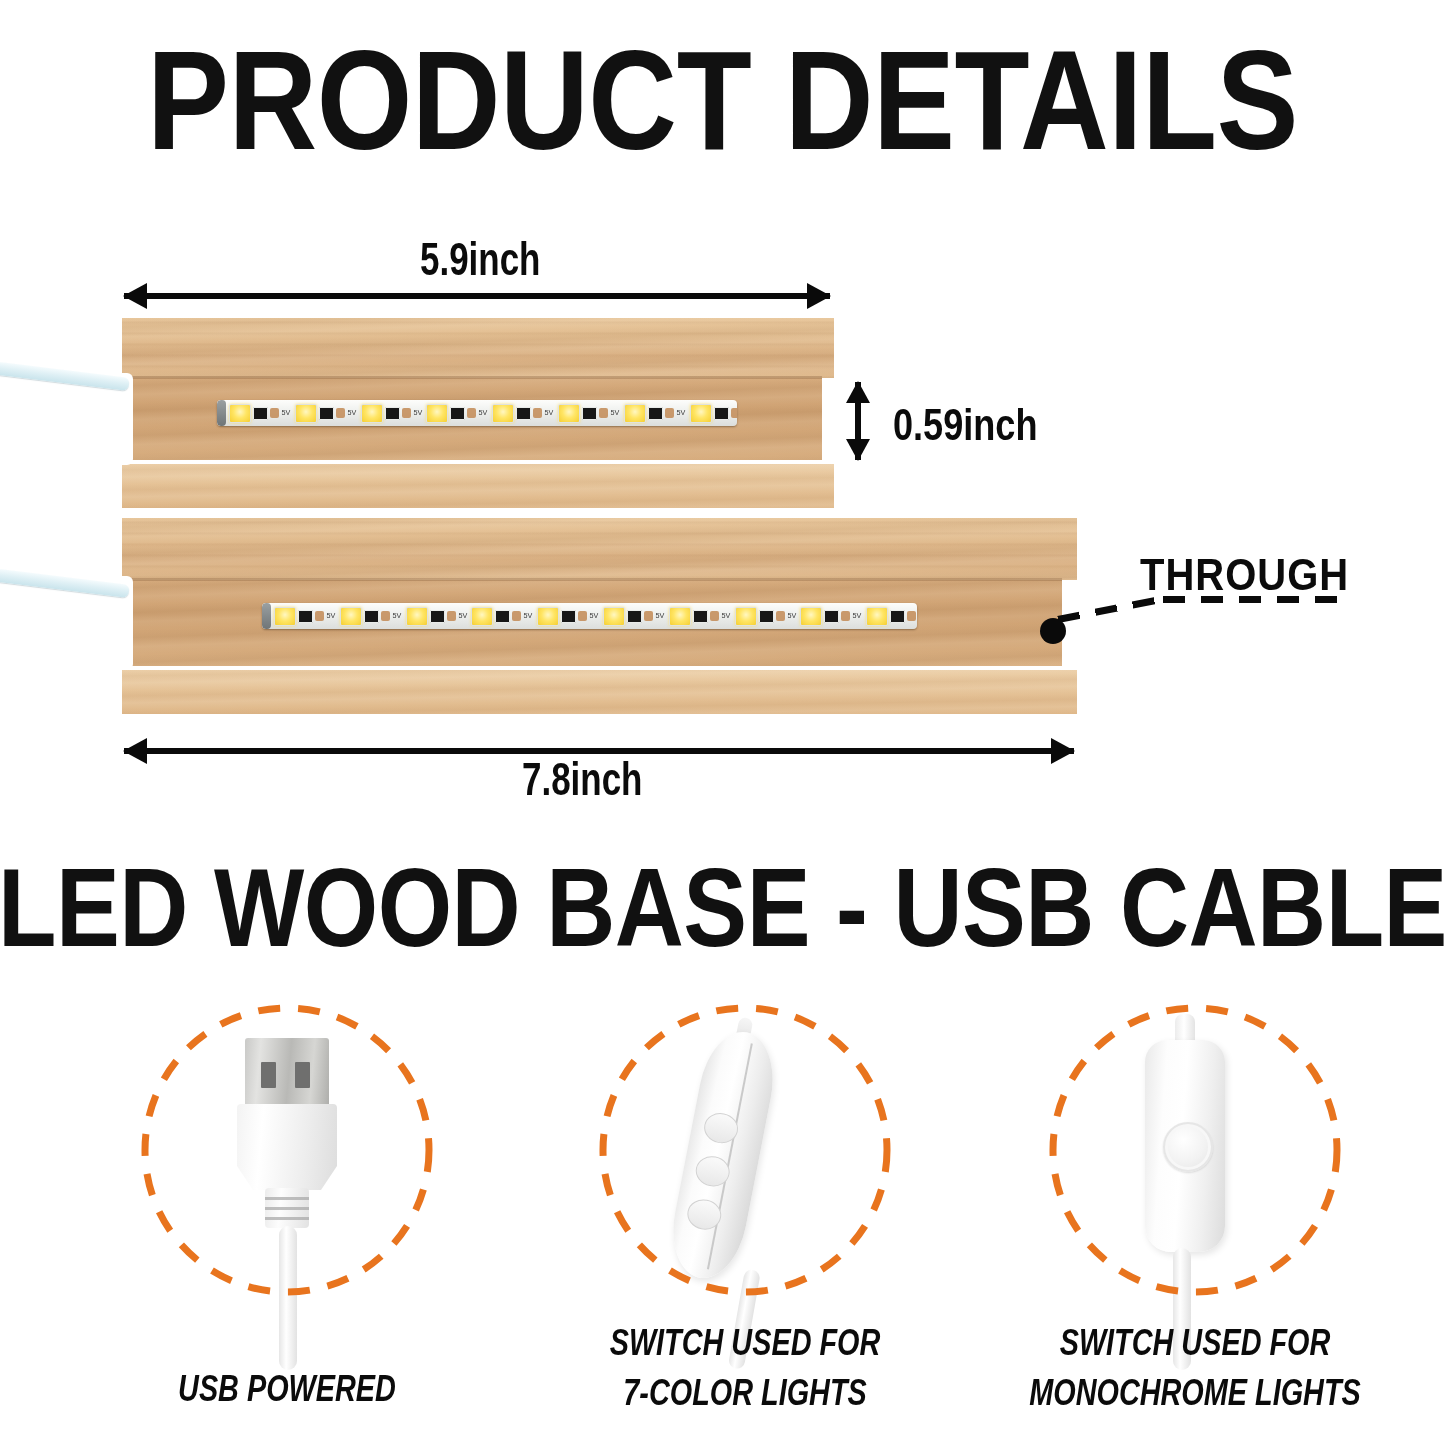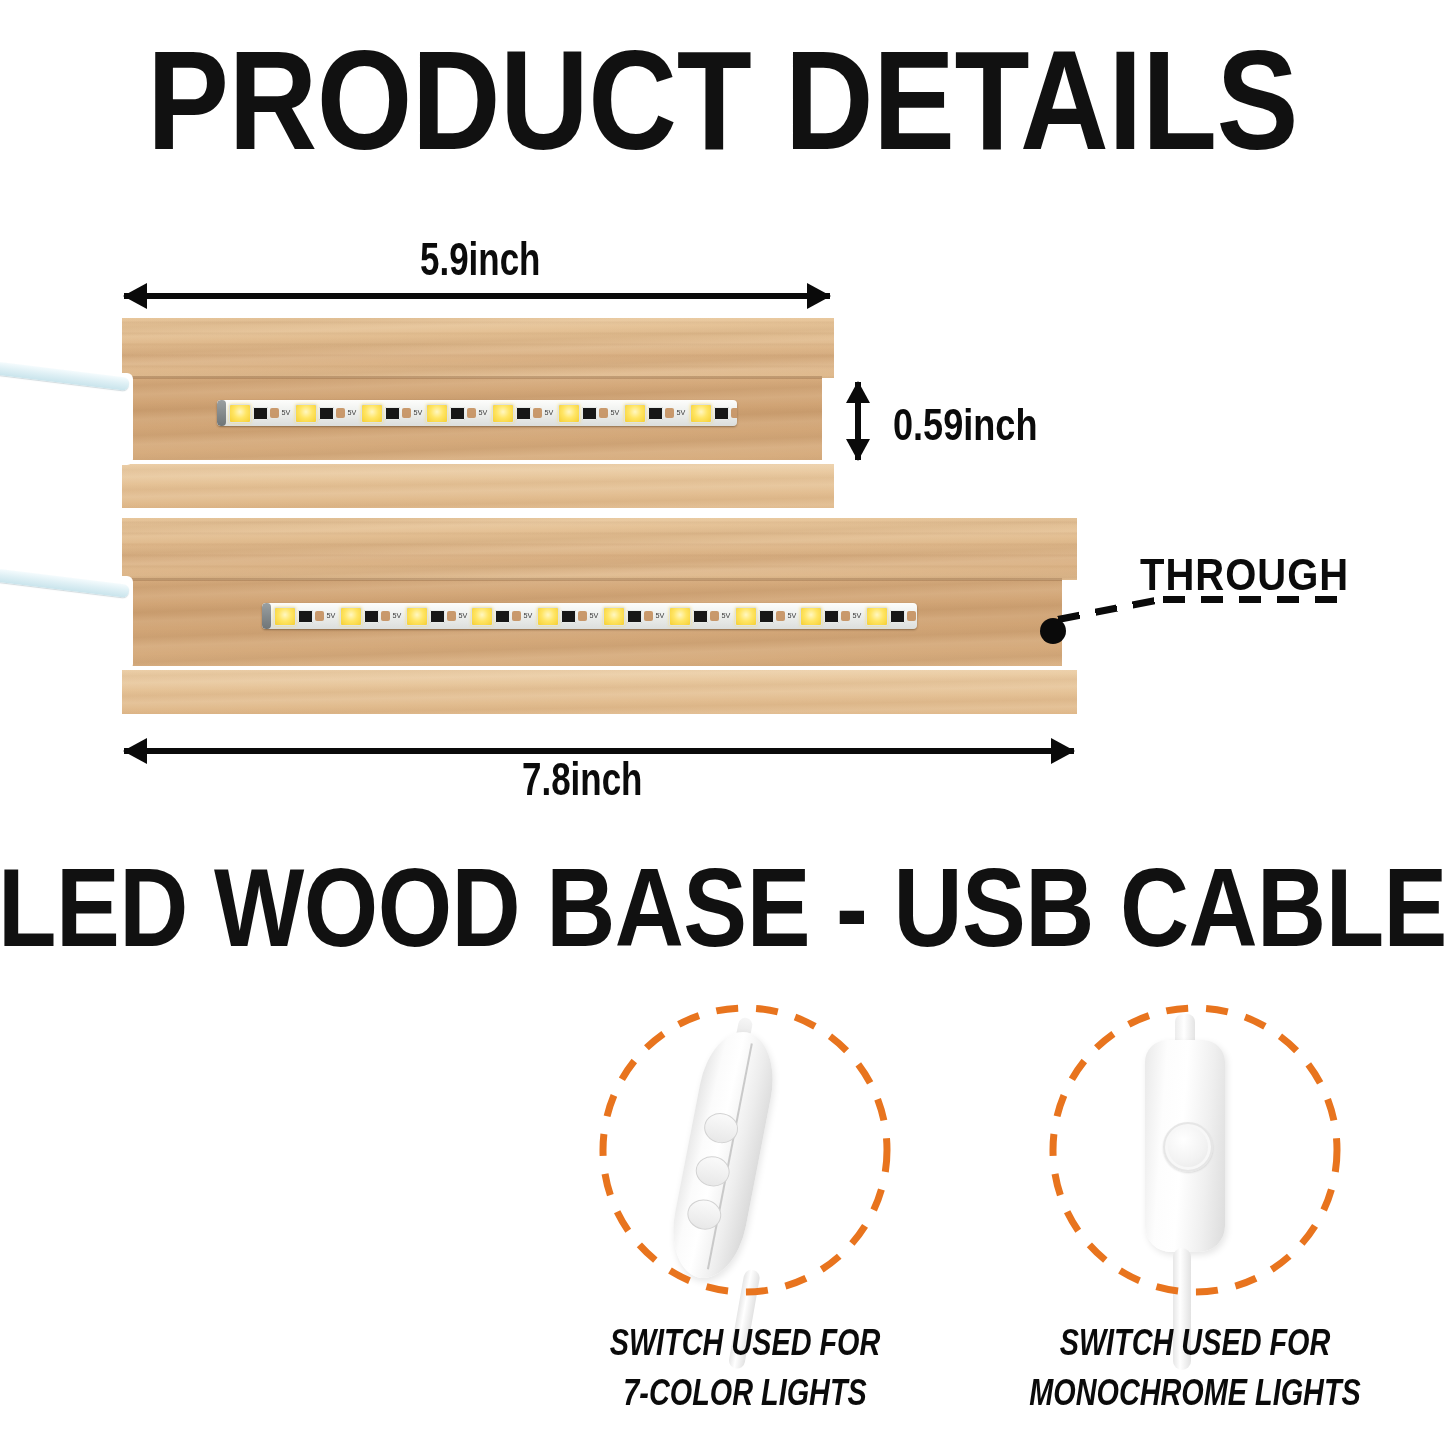--- a/index.html
+++ b/index.html
@@ -319,20 +319,44 @@
   <div id="through-dot"></div>
   <div class="dash-seg" id="dash-a"></div>
   <div class="dash-seg" id="dash-b"></div>
   <div class="dim-label" id="label-through">THROUGH</div>
 
   <div class="h-arrow" id="arrow-78"></div>
   <div class="dim-label" id="label-78">7.8inch</div>
 
   <div class="title" id="section-title">LED WOOD BASE - USB CABLE</div>
 
+  <div class="feature" style="left:137px;top:1000px;height:420px;">
+    <div class="feat-art">
+      <div class="usb-metal">
+        <div class="usb-slot" style="left:16px;"></div>
+        <div class="usb-slot" style="left:50px;"></div>
+        <div class="usb-tab"></div>
+      </div>
+      <div class="usb-body"></div>
+      <div class="usb-boot">
+        <i style="top:9px;"></i>
+          <i style="top:19px;"></i>
+          <i style="top:29px;"></i>
+      </div>
+      <div class="usb-cord"></div>
+    </div>
+    <div class="circle">
+      <svg width="300" height="300" viewBox="0 0 300 300" aria-hidden="true">
+        <ellipse cx="150" cy="150" rx="142" ry="142" fill="none" stroke="#e8741e" stroke-width="7" stroke-dasharray="22 18" stroke-linecap="butt"></ellipse>
+      </svg>
+    </div>
+    <div class="caption" style="top:368px;">
+      <div>USB POWERED</div>
+    </div>
+  </div>
 
   <div class="feature" style="left:595px;top:1000px;height:420px;">
     <div class="feat-art">
       <div class="sw7">
         <div class="sw7-tip"></div>
         <div class="sw7-body"></div>
         <div class="sw7-seam"></div>
         <div class="sw7-btn" style="top:84px;"></div>
         <div class="sw7-btn" style="top:128px;"></div>
         <div class="sw7-btn" style="top:172px;"></div>

